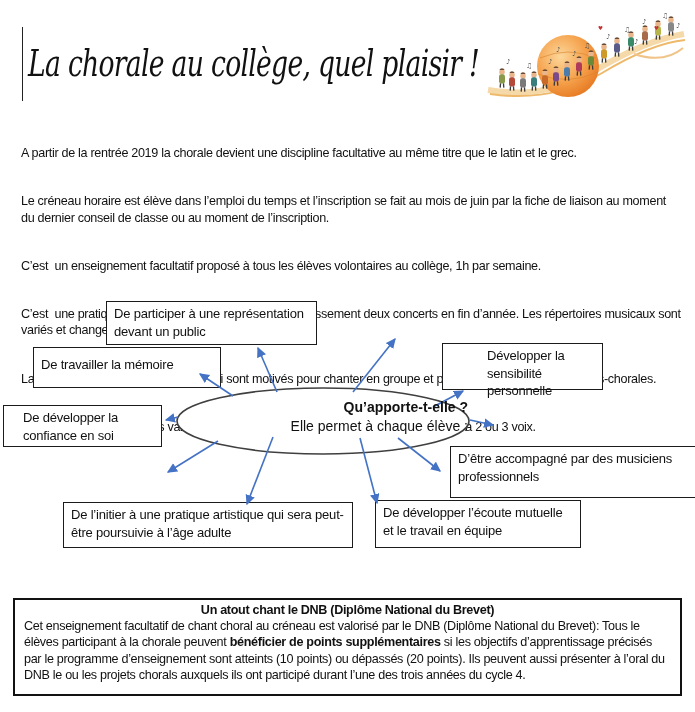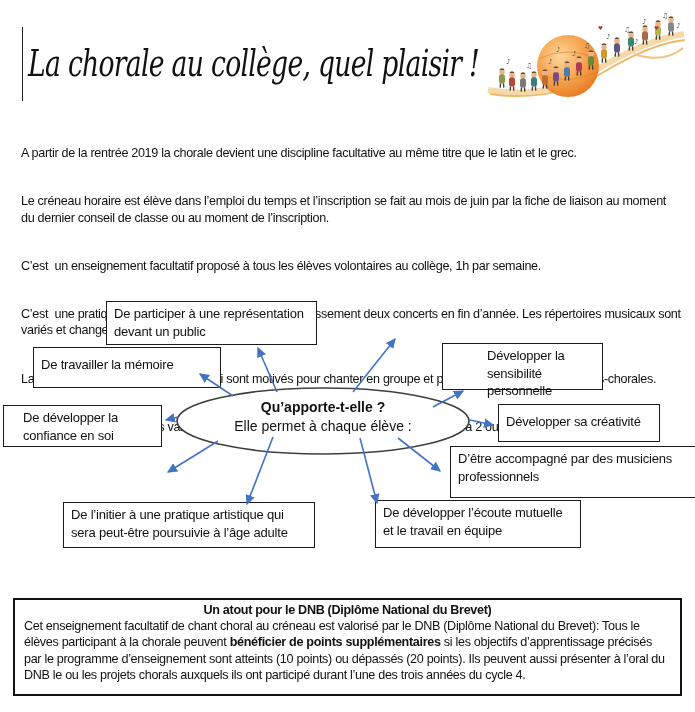--- a/index.html
+++ b/index.html
@@ -27,24 +27,24 @@
         background:#fff;z-index:2;padding:3px 7px;font-size:13px;
         letter-spacing:-0.2px;line-height:17.5px;color:#111;}
   .b-participer{left:106px;top:301px;width:211px;height:44px;}
   .b-acceder{left:350px;top:297px;width:157px;height:42px;}
   .b-memoire{left:33px;top:347px;width:188px;height:41px;padding-top:8px;}
   .b-sensibilite{left:442px;top:343px;width:161px;height:47px;padding-left:44px;}
   .b-confiance{left:3px;top:405px;width:159px;height:42px;padding-left:19px;}
   .b-creativite{left:498px;top:404px;width:162px;height:38px;padding-top:8px;}
   .b-apprehensions{left:38px;top:455px;width:124px;height:45px;}
   .b-musiciens{left:450px;top:446px;width:250px;height:52px;}
-  .b-initier{left:63px;top:502px;width:252px;height:46px;}
+  .b-initier{left:63px;top:502px;width:290px;height:46px;}
   .b-ecoute{left:375px;top:500px;width:206px;height:48px;}
   .ellipse-text{position:absolute;left:178px;top:398px;width:290px;z-index:4;
-                text-align:center;font-size:14px;line-height:19px;color:#111;}
+                text-align:right;font-size:14px;line-height:19px;color:#111;}
   .ellipse-text .q{font-weight:bold;}
 
   
   .dnb{position:absolute;box-sizing:border-box;left:13px;top:598px;width:669px;
        height:98px;border:2px solid #111;background:#fff;padding:2px 9px;
        font-size:12.6px;line-height:16.2px;letter-spacing:-0.32px;color:#111;}
   .dnb-heading{text-align:center;font-weight:bold;}
   .dnb b{letter-spacing:-0.32px;}
 </style>
 </head>
@@ -117,21 +117,20 @@
     <div>C’est  un enseignement facultatif proposé à tous les élèves volontaires au collège, 1h par semaine.</div>
     <div>C’est  une pratique artistique collective qui a pour aboutissement deux concerts en fin d’année. Les répertoires musicaux sont variés et changent chaque année.</div>
     <div>La chorale est destinée aux élèves qui sont motivés pour chanter en groupe et pour participer à des rencontres-chorales.</div>
     <div>Elle propose des chansons variées, en français ou en langue étrangère, à l’unisson, à 2 ou 3 voix.</div>
   </div>
 
   <div class="dbox b-participer">De participer à une représentation devant un public</div>
   <div class="dbox b-memoire">De travailler la mémoire</div>
   <div class="dbox b-sensibilite">Développer la sensibilité personnelle</div>
   <div class="dbox b-confiance">De développer la confiance en soi</div>
-  <div class="dbox b-creativite">Développer sa créativité</div>
   <div class="dbox b-musiciens">D’être accompagné par des musiciens professionnels</div>
   <div class="dbox b-initier">De l’initier à une pratique artistique qui sera peut-être poursuivie à l’âge adulte</div>
   <div class="dbox b-ecoute">De développer l’écoute mutuelle et le travail en équipe</div>
 
   <svg class="diagram-svg" viewBox="0 0 695 712">
     <defs>
       <marker id="arw" markerWidth="8" markerHeight="8" refX="5.6" refY="3" orient="auto">
         <path d="M0,0 L6.4,3 L0,6 z" fill="#4472c4"></path>
       </marker>
     </defs>
@@ -149,19 +148,19 @@
       <line x1="398" y1="438" x2="440" y2="471" marker-end="url(#arw)"></line>
     </g>
   </svg>
 
   <div class="ellipse-text">
     <div class="q">Qu’apporte-t-elle ?</div>
     <div>Elle permet à chaque élève :</div>
   </div>
 
   <div class="dnb">
-    <div class="dnb-heading">Un atout pour le DNB (Diplôme National du Brevet)</div>
+    <div class="dnb-heading">Un atout chant le DNB (Diplôme National du Brevet)</div>
     <div><span>Cet enseignement facultatif de chant choral au créneau est valorisé par le DNB (Diplôme National du Brevet):</span>
       <span>Tous le élèves participant à la chorale peuvent </span><b>bénéficier de points supplémentaires</b><span> si les objectifs d’apprentissage précisés par le programme d’enseignement sont atteints (10 points) ou dépassés (20 points).</span>
       <span>Ils peuvent aussi présenter à l’oral du DNB le ou les projets chorals auxquels ils ont participé durant l’une des trois années du cycle 4.</span></div>
   </div>
 
 </div>
 
 </body></html>

